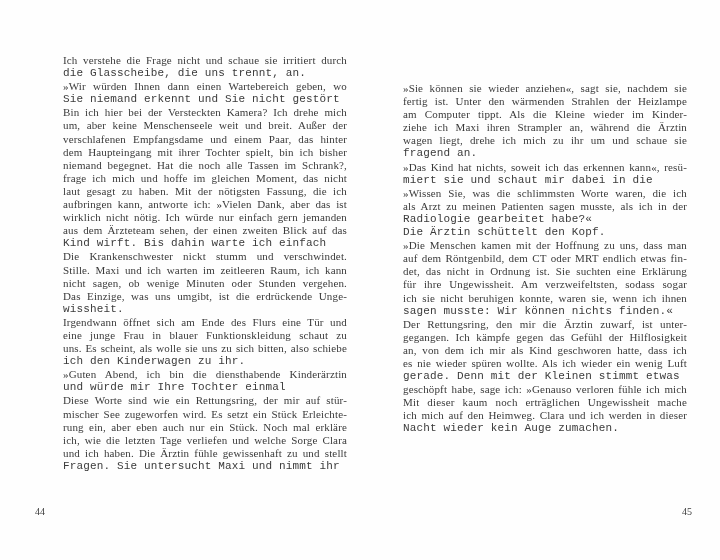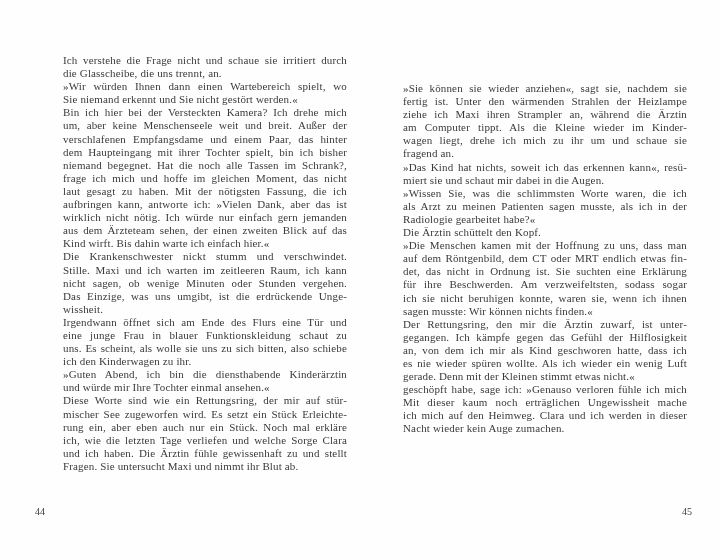--- a/index.html
+++ b/index.html
@@ -32,43 +32,44 @@
   .page-text.right { left: 403px; margin-top: 28px; }
   .text-line {
     height: 13.1px;
     line-height: 13.1px;
     text-align: justify;
     text-align-last: justify;
     white-space: normal;
     overflow: hidden;
   }
   .text-line.para-end {
-    text-align: center;
+    text-align: left;
     text-align-last: left;
+    font-family: Liberation Mono, monospace;
   }
   .page-number {
     position: absolute;
     top: 504px;
     color: #414141;
     font-size: 10px;
     line-height: 16px;
     font-family: "Liberation Serif", "DejaVu Serif", serif;
   }
   .page-number.left  { left: 35px; }
   .page-number.right { right: 28px; }
 </style>
 </head>
 <body>
 
 <div class="book-spread">
 
   <div class="page-text left">
       <div class="text-line">Ich verstehe die Frage nicht und schaue sie irritiert durch</div>
       <div class="text-line para-end">die Glasscheibe, die uns trennt, an.</div>
-      <div class="text-line">»Wir würden Ihnen dann einen Wartebereich spielt, wo</div>
+      <div class="text-line">»Wir würden Ihnen dann einen Wartebereich geben, wo</div>
       <div class="text-line para-end">Sie niemand erkennt und Sie nicht gestört werden.«</div>
       <div class="text-line">Bin ich hier bei der Versteckten Kamera? Ich drehe mich</div>
       <div class="text-line">um, aber keine Menschenseele weit und breit. Außer der</div>
       <div class="text-line">verschlafenen Empfangsdame und einem Paar, das hinter</div>
       <div class="text-line">dem Haupteingang mit ihrer Tochter spielt, bin ich bisher</div>
       <div class="text-line">niemand begegnet. Hat die noch alle Tassen im Schrank?,</div>
       <div class="text-line">frage ich mich und hoffe im gleichen Moment, das nicht</div>
       <div class="text-line">laut gesagt zu haben. Mit der nötigsten Fassung, die ich</div>
       <div class="text-line">aufbringen kann, antworte ich: »Vielen Dank, aber das ist</div>
       <div class="text-line">wirklich nicht nötig. Ich würde nur einfach gern jemanden</div>
@@ -89,34 +90,34 @@
       <div class="text-line">mischer See zugeworfen wird. Es setzt ein Stück Erleichte-</div>
       <div class="text-line">rung ein, aber eben auch nur ein Stück. Noch mal erkläre</div>
       <div class="text-line">ich, wie die letzten Tage verliefen und welche Sorge Clara</div>
       <div class="text-line">und ich haben. Die Ärztin fühle gewissenhaft zu und stellt</div>
       <div class="text-line para-end">Fragen. Sie untersucht Maxi und nimmt ihr Blut ab.</div>
     </div>
 
   <div class="page-text right">
       <div class="text-line">»Sie können sie wieder anziehen«, sagt sie, nachdem sie</div>
       <div class="text-line">fertig ist. Unter den wärmenden Strahlen der Heizlampe</div>
+      <div class="text-line">am Computer tippt. Als die Kleine wieder im Kinder-</div>
       <div class="text-line">ziehe ich Maxi ihren Strampler an, während die Ärztin</div>
-      <div class="text-line">am Computer tippt. Als die Kleine wieder im Kinder-</div>
       <div class="text-line">wagen liegt, drehe ich mich zu ihr um und schaue sie</div>
       <div class="text-line para-end">fragend an.</div>
       <div class="text-line">»Das Kind hat nichts, soweit ich das erkennen kann«, resü-</div>
       <div class="text-line para-end">miert sie und schaut mir dabei in die Augen.</div>
       <div class="text-line">»Wissen Sie, was die schlimmsten Worte waren, die ich</div>
       <div class="text-line">als Arzt zu meinen Patienten sagen musste, als ich in der</div>
       <div class="text-line para-end">Radiologie gearbeitet habe?«</div>
       <div class="text-line para-end">Die Ärztin schüttelt den Kopf.</div>
       <div class="text-line">»Die Menschen kamen mit der Hoffnung zu uns, dass man</div>
       <div class="text-line">auf dem Röntgenbild, dem CT oder MRT endlich etwas fin-</div>
       <div class="text-line">det, das nicht in Ordnung ist. Sie suchten eine Erklärung</div>
-      <div class="text-line">für ihre Beschwerden. Am verzweifeltsten, sodass sogar</div>
+      <div class="text-line">für ihre Ungewissheit. Am verzweifeltsten, sodass sogar</div>
       <div class="text-line">ich sie nicht beruhigen konnte, waren sie, wenn ich ihnen</div>
       <div class="text-line para-end">sagen musste: Wir können nichts finden.«</div>
       <div class="text-line">Der Rettungsring, den mir die Ärztin zuwarf, ist unter-</div>
       <div class="text-line">gegangen. Ich kämpfe gegen das Gefühl der Hilflosigkeit</div>
       <div class="text-line">an, von dem ich mir als Kind geschworen hatte, dass ich</div>
       <div class="text-line">es nie wieder spüren wollte. Als ich wieder ein wenig Luft</div>
       <div class="text-line para-end">gerade. Denn mit der Kleinen stimmt etwas nicht.«</div>
       <div class="text-line">geschöpft habe, sage ich: »Genauso verloren fühle ich mich</div>
       <div class="text-line">Mit dieser kaum noch erträglichen Ungewissheit mache</div>
       <div class="text-line">ich mich auf den Heimweg. Clara und ich werden in dieser</div>

